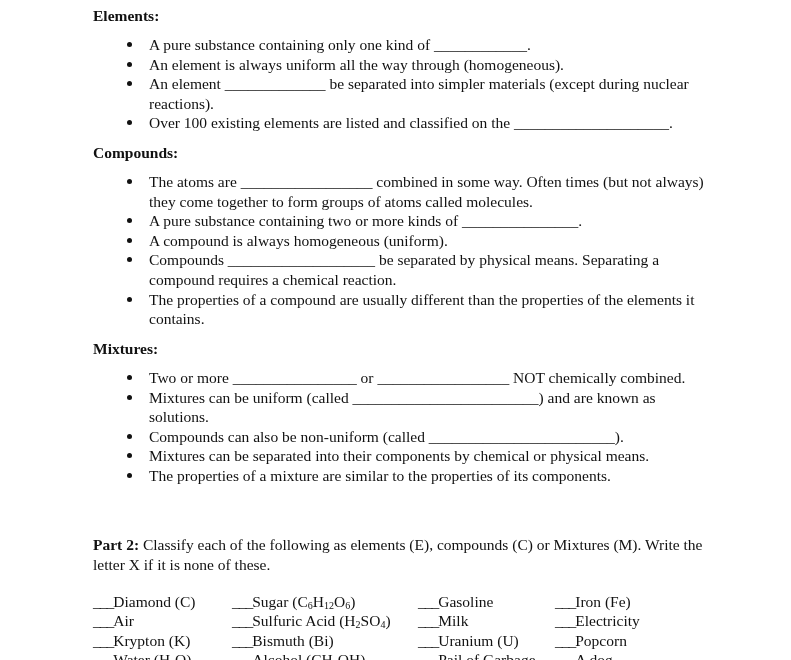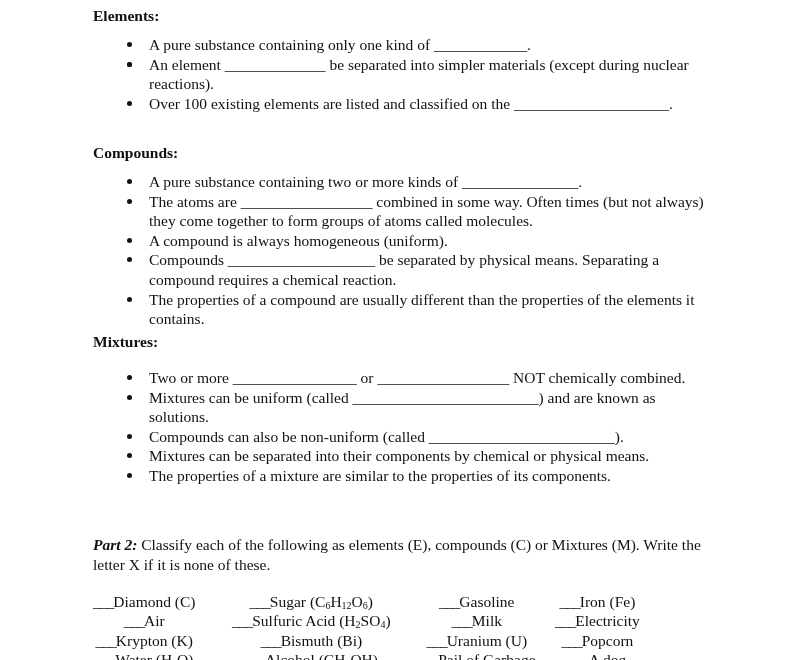--- a/index.html
+++ b/index.html
@@ -12,50 +12,50 @@
   .heading {
     position: absolute; left: 93px; font-weight: bold; line-height: 19.6px;
   }
   .bullet-list { position: absolute; left: 0; width: 791px; margin: 10px; padding: 0; list-style: none; }
   .bullet-item { position: relative; padding-left: 139px; width: 560px; line-height: 19.6px; }
   .bullet-dot {
     position: absolute; left: 117px; top: 7px; width: 5px; height: 5px;
     border-radius: 50%; background: #111111;
   }
   .part2 { position: absolute; left: 93px; top: 535px; width: 620px; line-height: 19.6px; }
-  .part2 .label { font-weight: bold; font-style: italic; }
+  .part2 .label { font-weight: bold; }
   .grid { position: absolute; top: 592px; left: 0; width: 791px; }
   .col { position: absolute; top: 0; line-height: 19.3px; white-space: nowrap; }
-  .row { display: block; text-align: center; }
+  .row { display: block; }
   .blank { letter-spacing: -1px; }
   sub { font-size: 10px; vertical-align: -2px; line-height: 0; }
 </style>
 </head>
 <body>
 
 <div class="page">
 
   <div class="heading" style="top:6px">Elements:</div>
   <ul class="bullet-list" style="top:25px">
     <li class="bullet-item"><span class="bullet-dot"></span><span>A pure substance containing only one kind of ____________.</span></li>
-    <li class="bullet-item"><span class="bullet-dot"></span></li>
+    <li class="bullet-item"><span class="bullet-dot"></span><span>An element is always uniform all the way through (homogeneous).</span></li>
     <li class="bullet-item"><span class="bullet-dot"></span><span>An element _____________ be separated into simpler materials (except during nuclear reactions).</span></li>
     <li class="bullet-item"><span class="bullet-dot"></span><span>Over 100 existing elements are listed and classified on the ____________________.</span></li>
   </ul>
 
   <div class="heading" style="top:143px">Compounds:</div>
   <ul class="bullet-list" style="top:162px">
+    <li class="bullet-item"><span class="bullet-dot"></span><span>The atoms are _________________ combined in some way.  Often times (but not always) they come together to form groups of atoms called molecules.</span></li>
     <li class="bullet-item"><span class="bullet-dot"></span><span>A pure substance containing two or more kinds of _______________.</span></li>
-    <li class="bullet-item"><span class="bullet-dot"></span><span>The atoms are _________________ combined in some way.  Often times (but not always) they come together to form groups of atoms called molecules.</span></li>
     <li class="bullet-item"><span class="bullet-dot"></span><span>A compound is always homogeneous (uniform).</span></li>
     <li class="bullet-item"><span class="bullet-dot"></span><span>Compounds ___________________ be separated by physical means.  Separating a compound requires a chemical reaction.</span></li>
     <li class="bullet-item"><span class="bullet-dot"></span><span>The properties of a compound are usually different than the properties of the elements it contains.</span></li>
   </ul>
 
-  <div class="heading" style="top:332px">Mixtures:</div>
+  <div class="heading" style="top:339px">Mixtures:</div>
   <ul class="bullet-list" style="top:358px">
     <li class="bullet-item"><span class="bullet-dot"></span><span>Two or more ________________ or _________________ NOT chemically combined.</span></li>
     <li class="bullet-item"><span class="bullet-dot"></span><span>Mixtures can be uniform (called ________________________) and are known as solutions.</span></li>
     <li class="bullet-item"><span class="bullet-dot"></span><span>Compounds can also be non-uniform (called ________________________).</span></li>
     <li class="bullet-item"><span class="bullet-dot"></span><span>Mixtures can be separated into their components by chemical or physical means.</span></li>
     <li class="bullet-item"><span class="bullet-dot"></span><span>The properties of a mixture are similar to the properties of its components.</span></li>
   </ul>
 
   <div class="part2">
     <span class="label">Part 2:</span><span> Classify each of the following as elements (E), compounds (C) or Mixtures (M). Write the letter X if it is none of these.</span>

